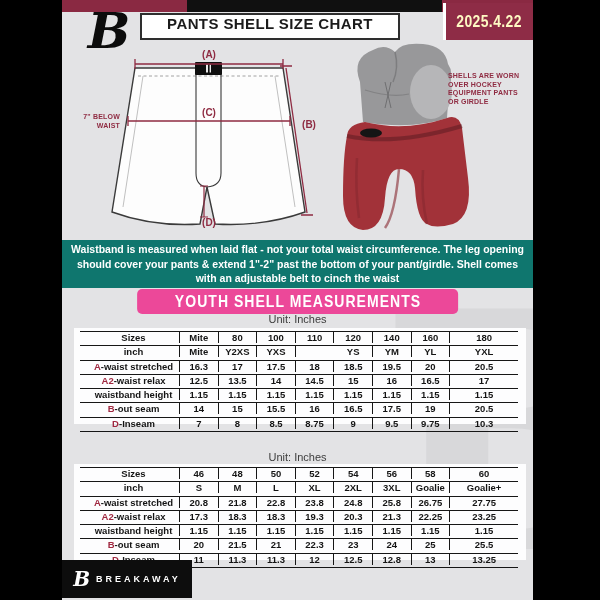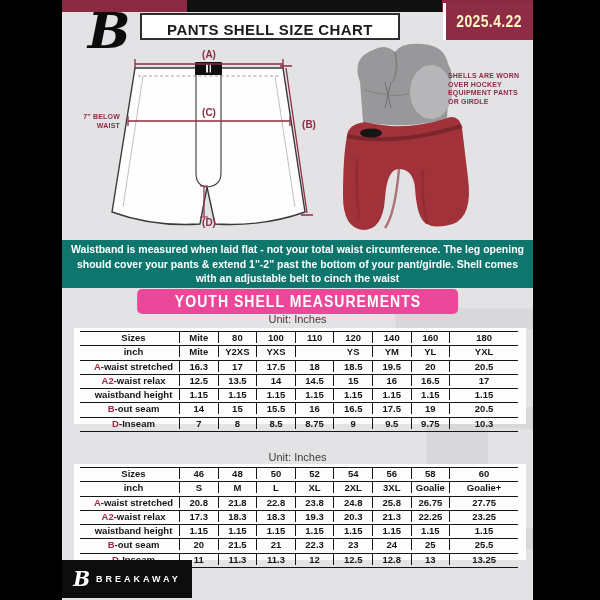--- a/index.html
+++ b/index.html
@@ -16,21 +16,21 @@
   .abs{position:absolute;}
   
   .topbar-left{left:0;top:0;width:125px;height:12px;background:#8a2942;}
   .topbar-mid{left:125px;top:0;width:255px;height:12px;background:#101010;}
   .topbar-right{left:380px;top:0;width:91px;height:12px;background:#8a2942;}
   
   .logo{left:18px;top:4px;width:58px;height:54px;color:#0c0c0c;
     font-family:"DejaVu Serif",serif;font-style:italic;font-weight:bold;
     font-size:48px;line-height:54px;text-align:center;transform:scaleX(1.05);}
   .title-box{left:78px;top:13px;width:260px;height:27px;background:#fff;
-    border:2px solid #2e2e2e;box-sizing:border-box;display:flex;align-items:flex-end;justify-content:center;
+    border:2px solid #2e2e2e;box-sizing:border-box;display:flex;align-items:flex-start;justify-content:center;
     font-size:15px;font-weight:600;letter-spacing:.4px;color:#1b1b1b;}
   .date-box{left:381px;top:3px;width:90px;height:37px;background:#8e2c46;
     border-left:3px solid #fff;box-sizing:border-box;
     display:flex;align-items:center;justify-content:center;color:#fef9c3;}
   .date-box span{display:inline-block;font-size:17px;font-weight:bold;transform:scaleX(.82);letter-spacing:.5px;}
   
   .diagram{left:33px;top:45px;width:240px;height:190px;}
   .waist-note{left:2px;top:112px;width:56px;text-align:right;color:#8f2b42;
     font-size:7px;font-weight:bold;line-height:9px;letter-spacing:.2px;}
   

